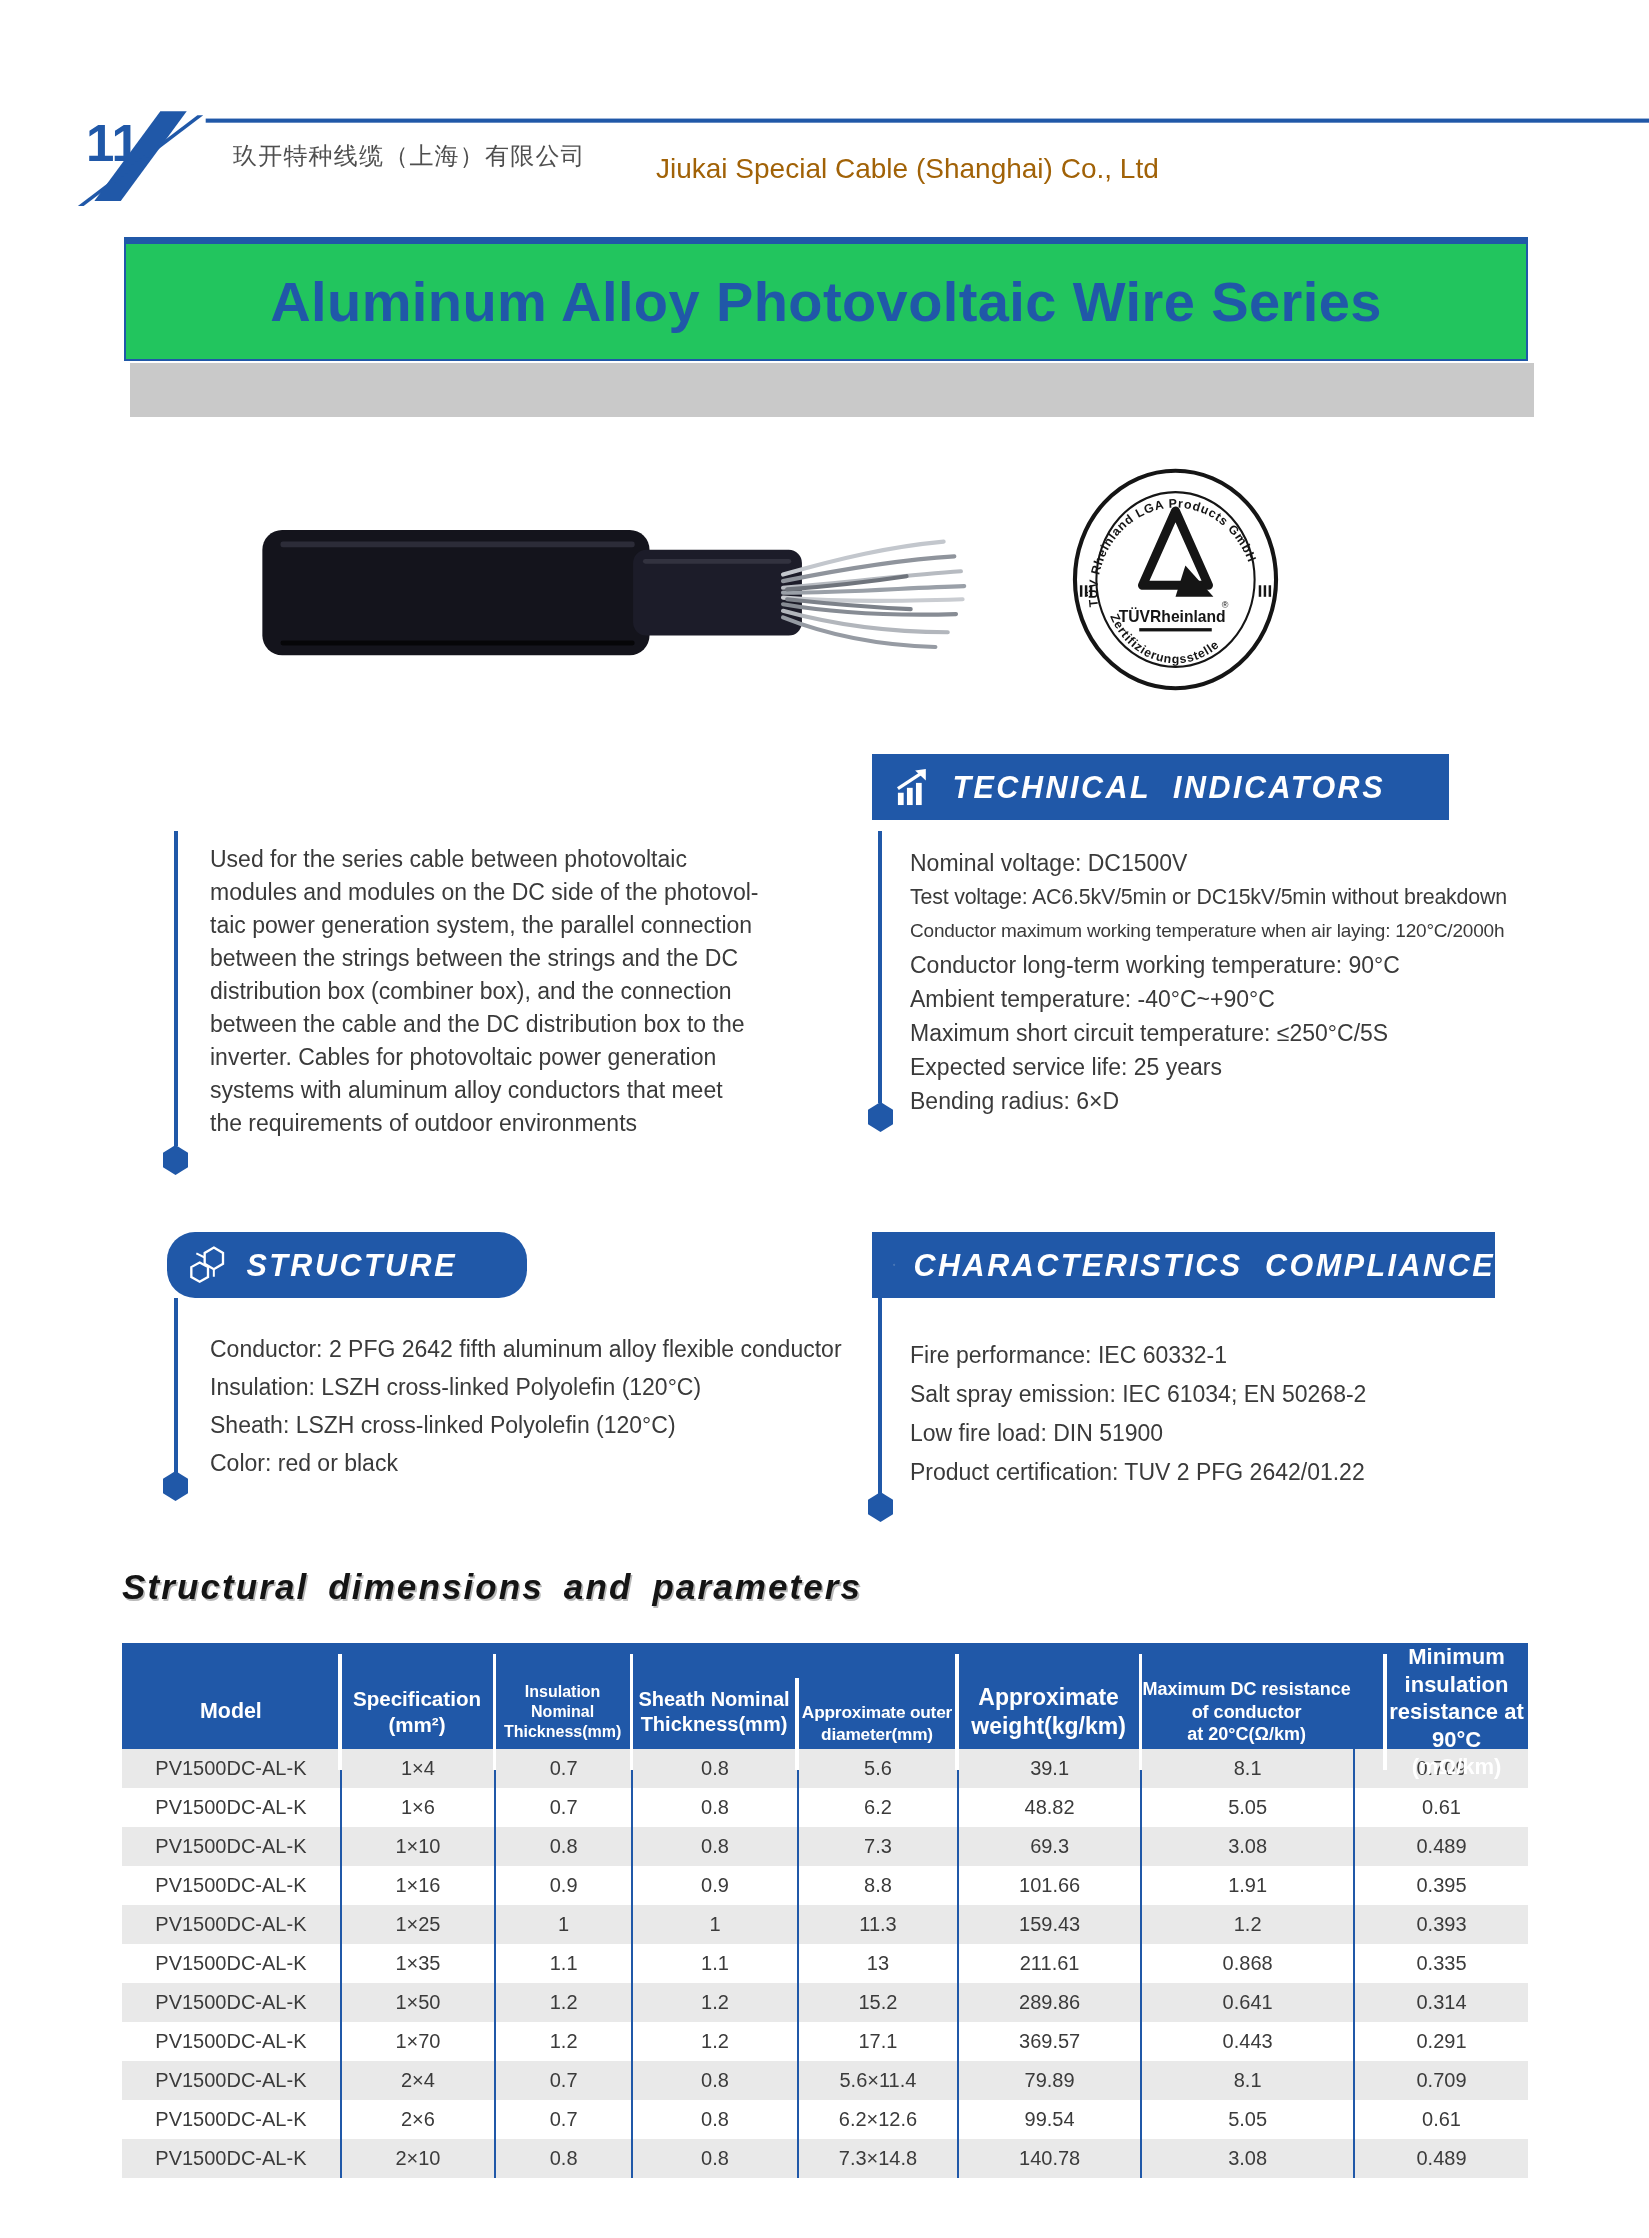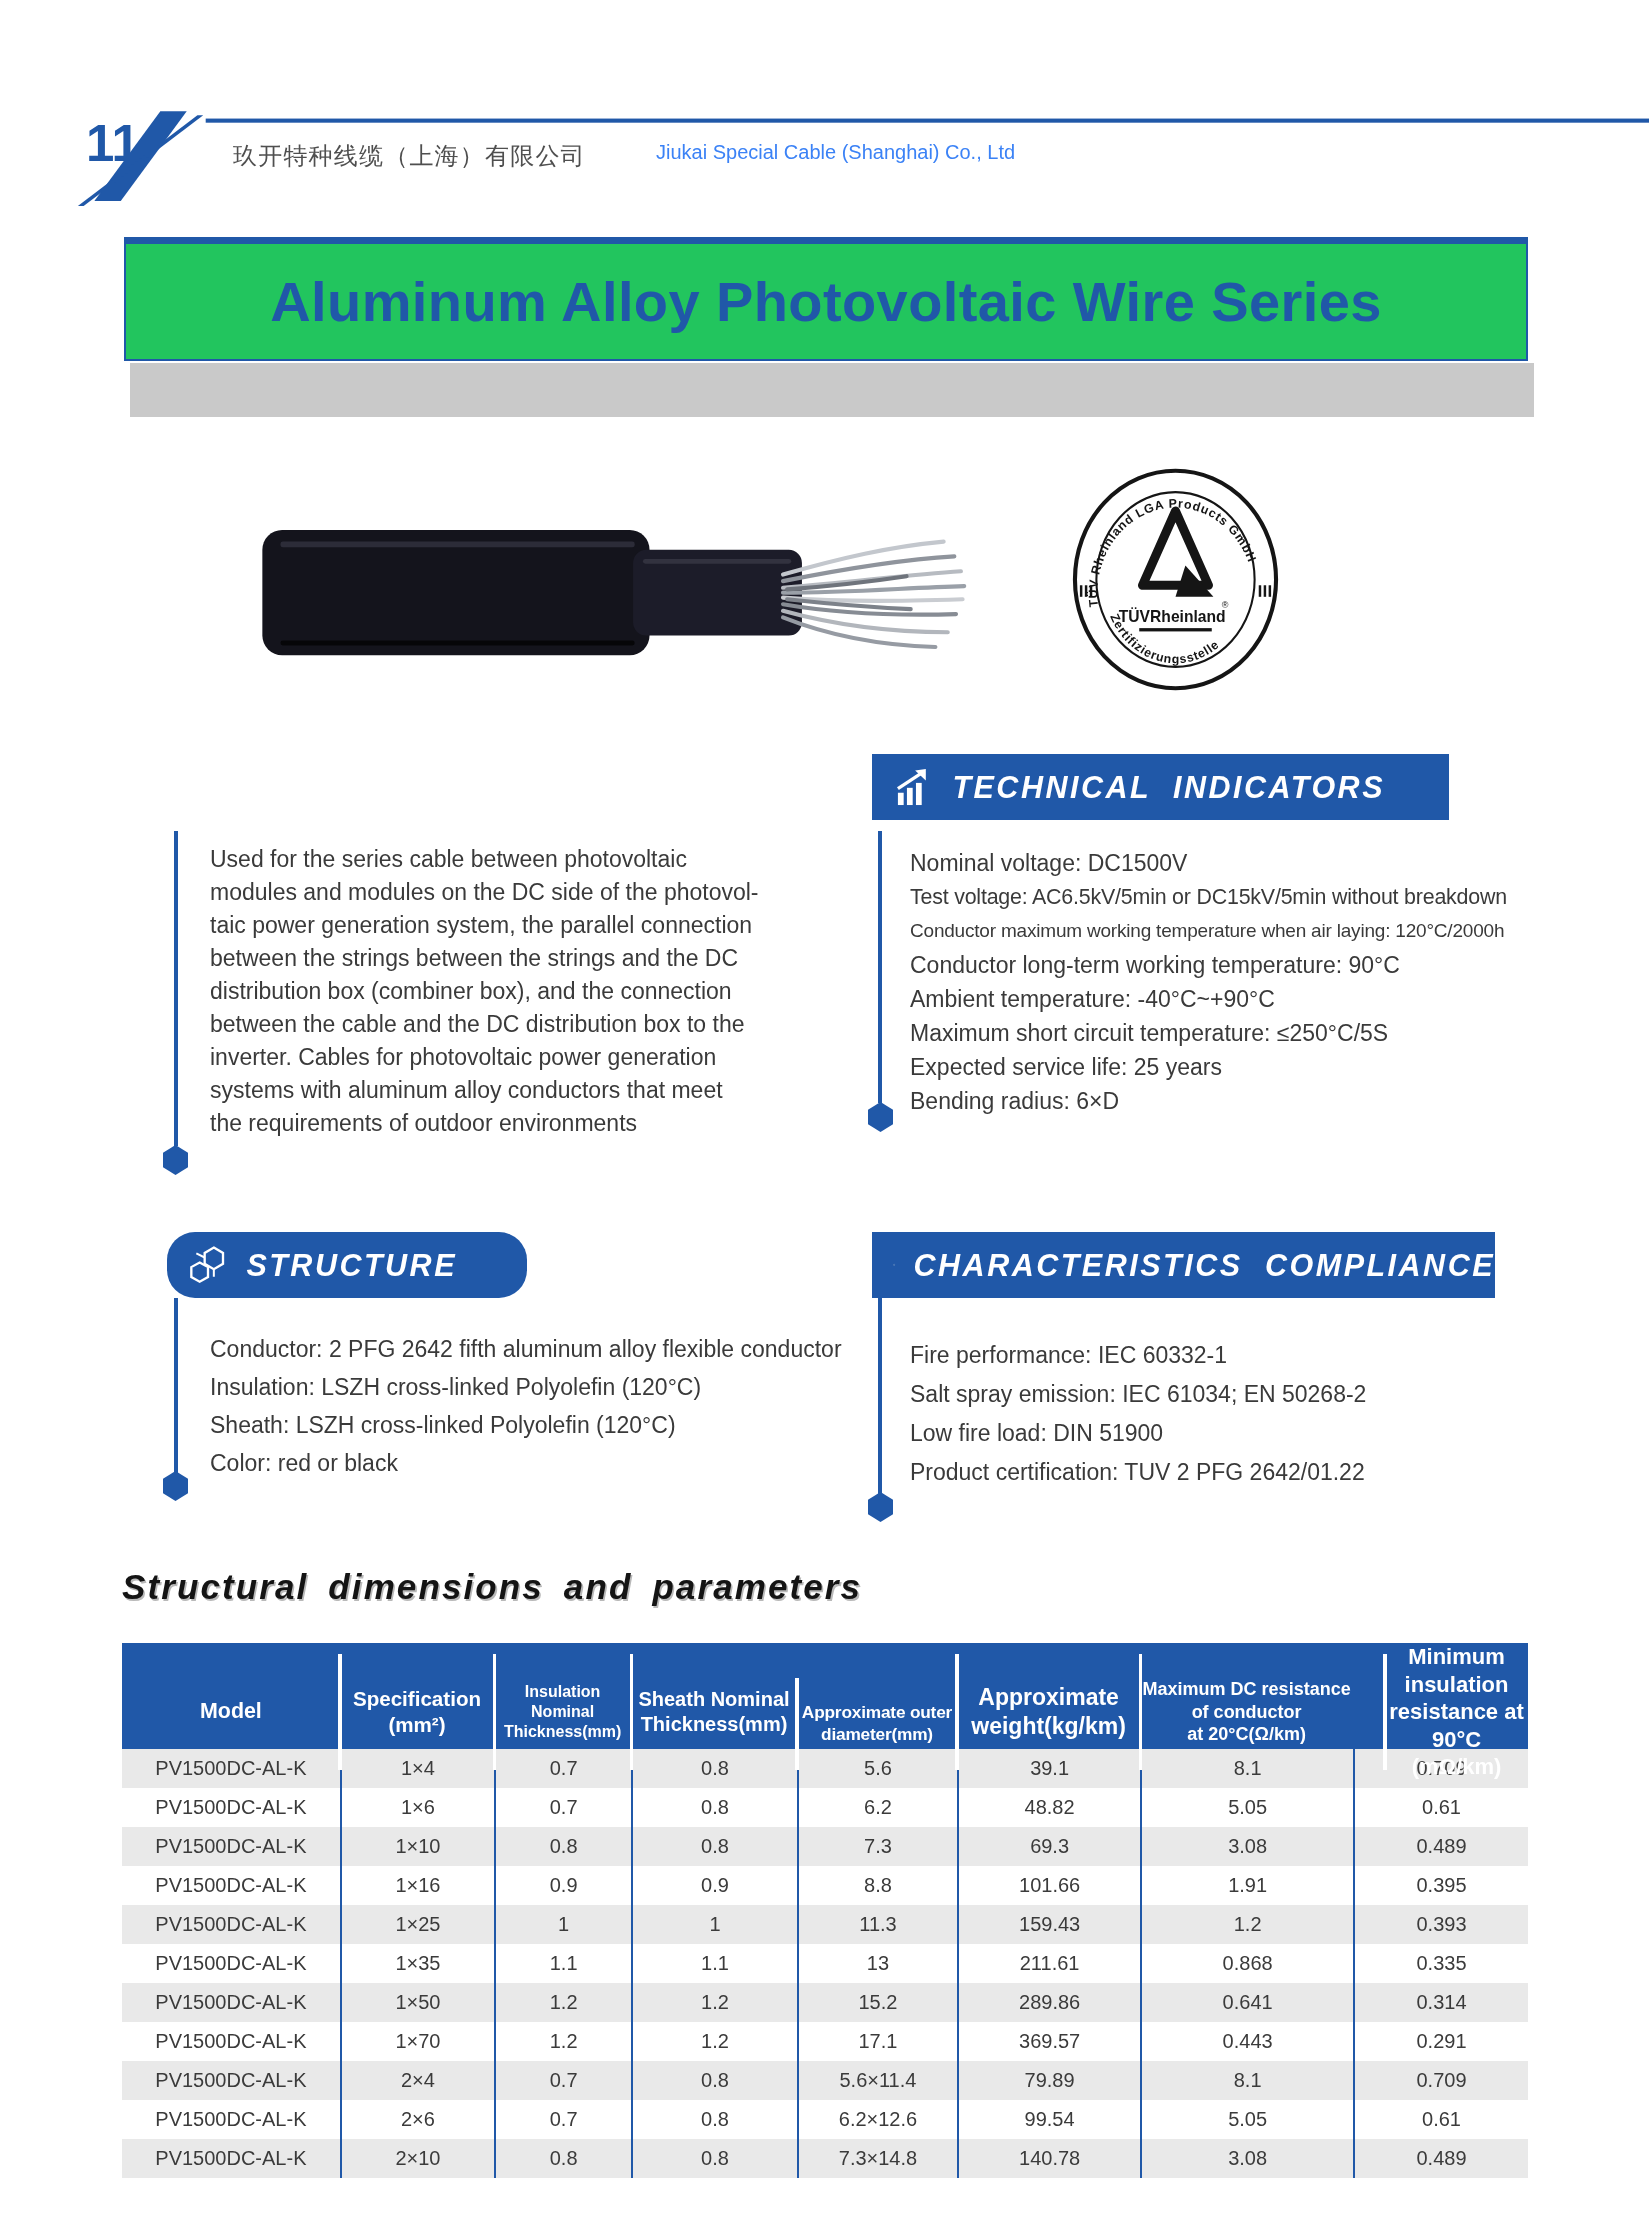--- a/index.html
+++ b/index.html
@@ -3,21 +3,21 @@
 <meta charset="utf-8">
 <style>
   html,body{margin:0;padding:0;background:#ffffff;}
   #page{position:relative;width:1650px;height:2239px;background:#ffffff;overflow:hidden;
         font-family:"Liberation Sans", sans-serif;color:#3a3a3a;}
 
   
   .page-num{position:absolute;left:86px;top:112px;font-size:51px;font-weight:bold;color:#2058a8;line-height:1;margin-top:6px;}
   .hdr-deco{position:absolute;left:49px;top:107px;}
   .company-cn{position:absolute;left:233px;top:140px;font-size:24px;color:#4f4f4f;letter-spacing:1.2px;}
-  .company-en{position:absolute;left:656px;top:141px;font-size:20px;color:#3b82f6;}
+  .company-en{position:absolute;left:656px;top:153px;font-size:28px;color:#a16207;}
 
   
   .banner{position:absolute;left:124px;top:237px;width:1404px;height:124px;background:#22c55e;
           border:2.5px solid #2058a8;border-top:7.4px solid #2058a8;box-sizing:border-box;
           display:flex;align-items:center;justify-content:center;}
   .banner-title{font-size:56px;font-weight:bold;color:#2058a8;letter-spacing:0.4px;}
   .banner-shadow{position:absolute;left:130px;top:363px;width:1404px;height:54px;background:#c9c9c9;}
 
   
   .cable-img{position:absolute;left:247px;top:507px;}

